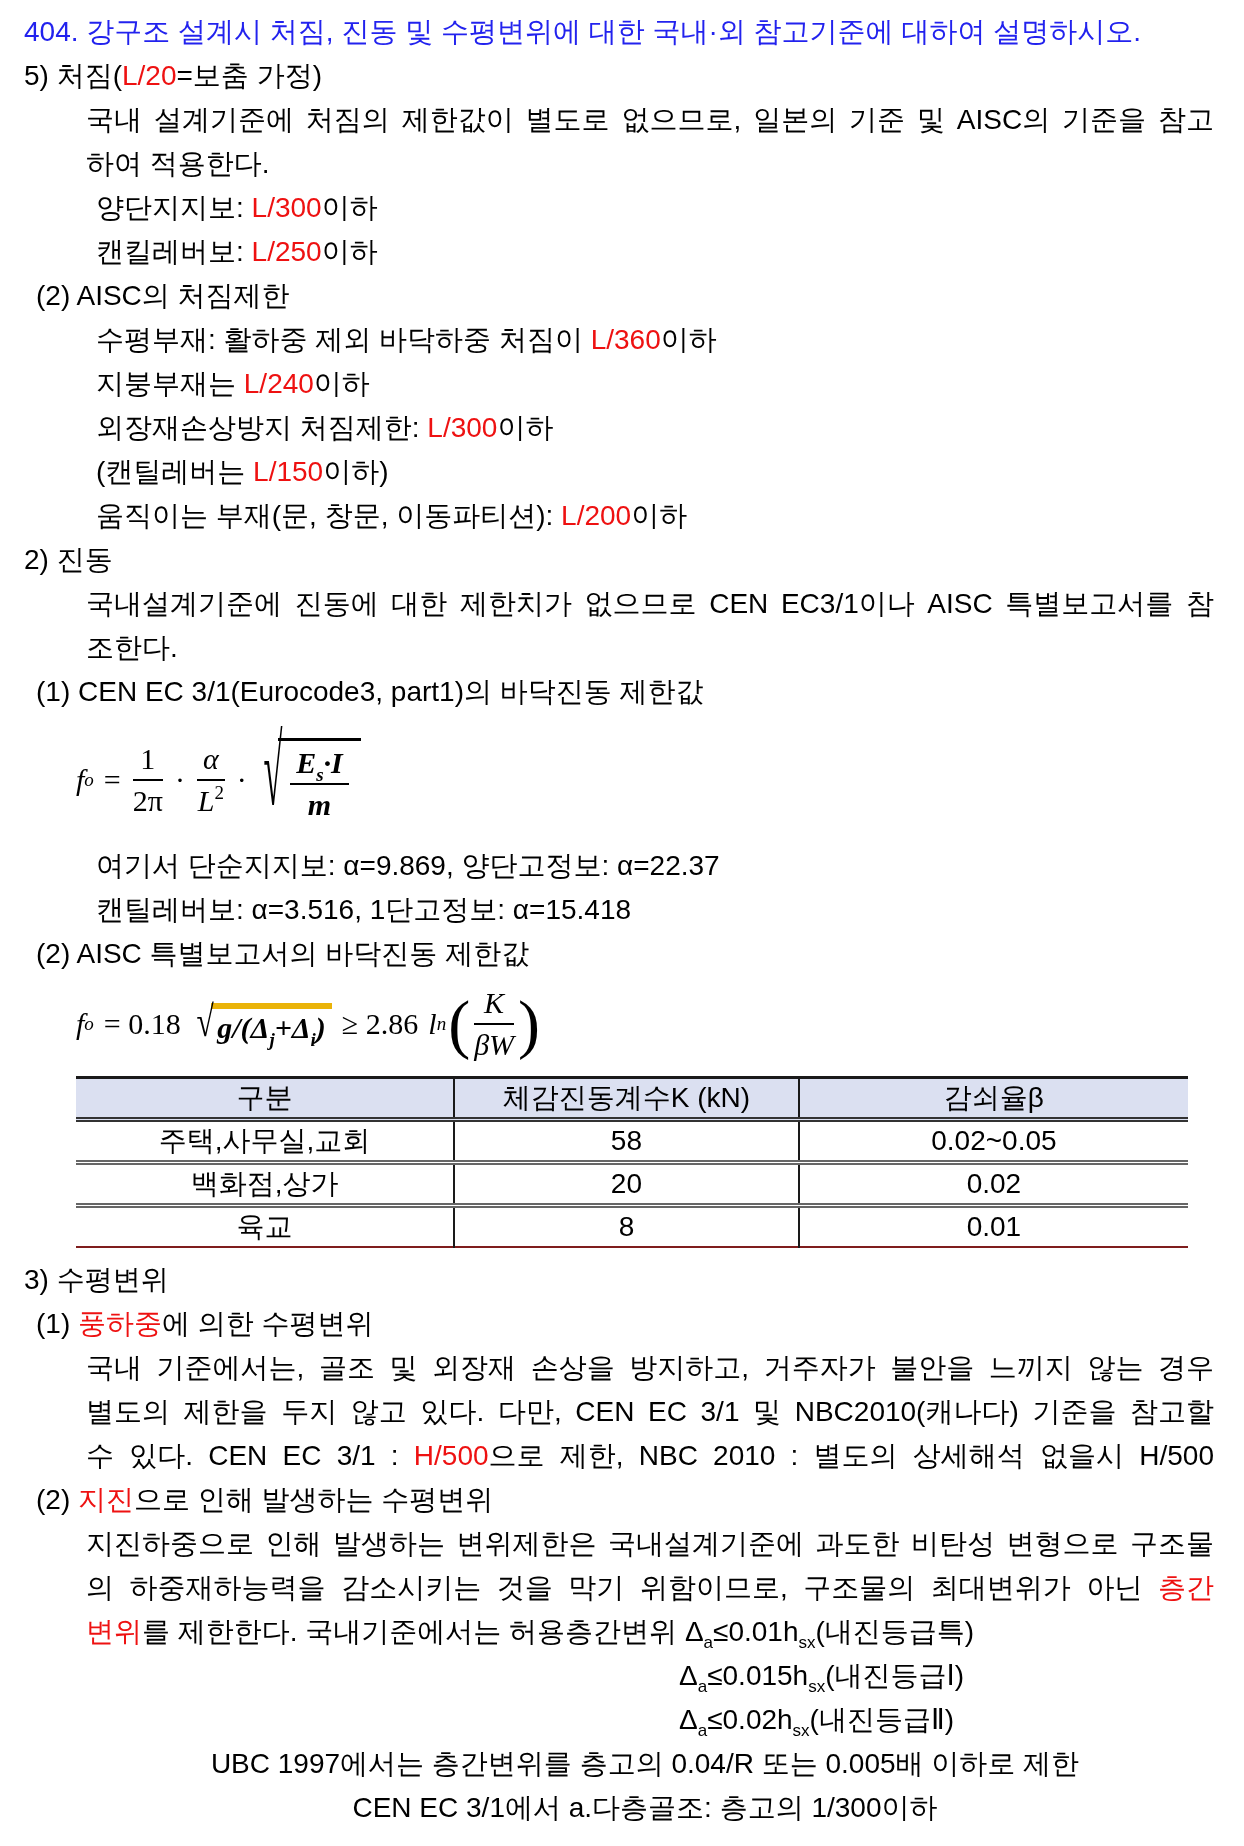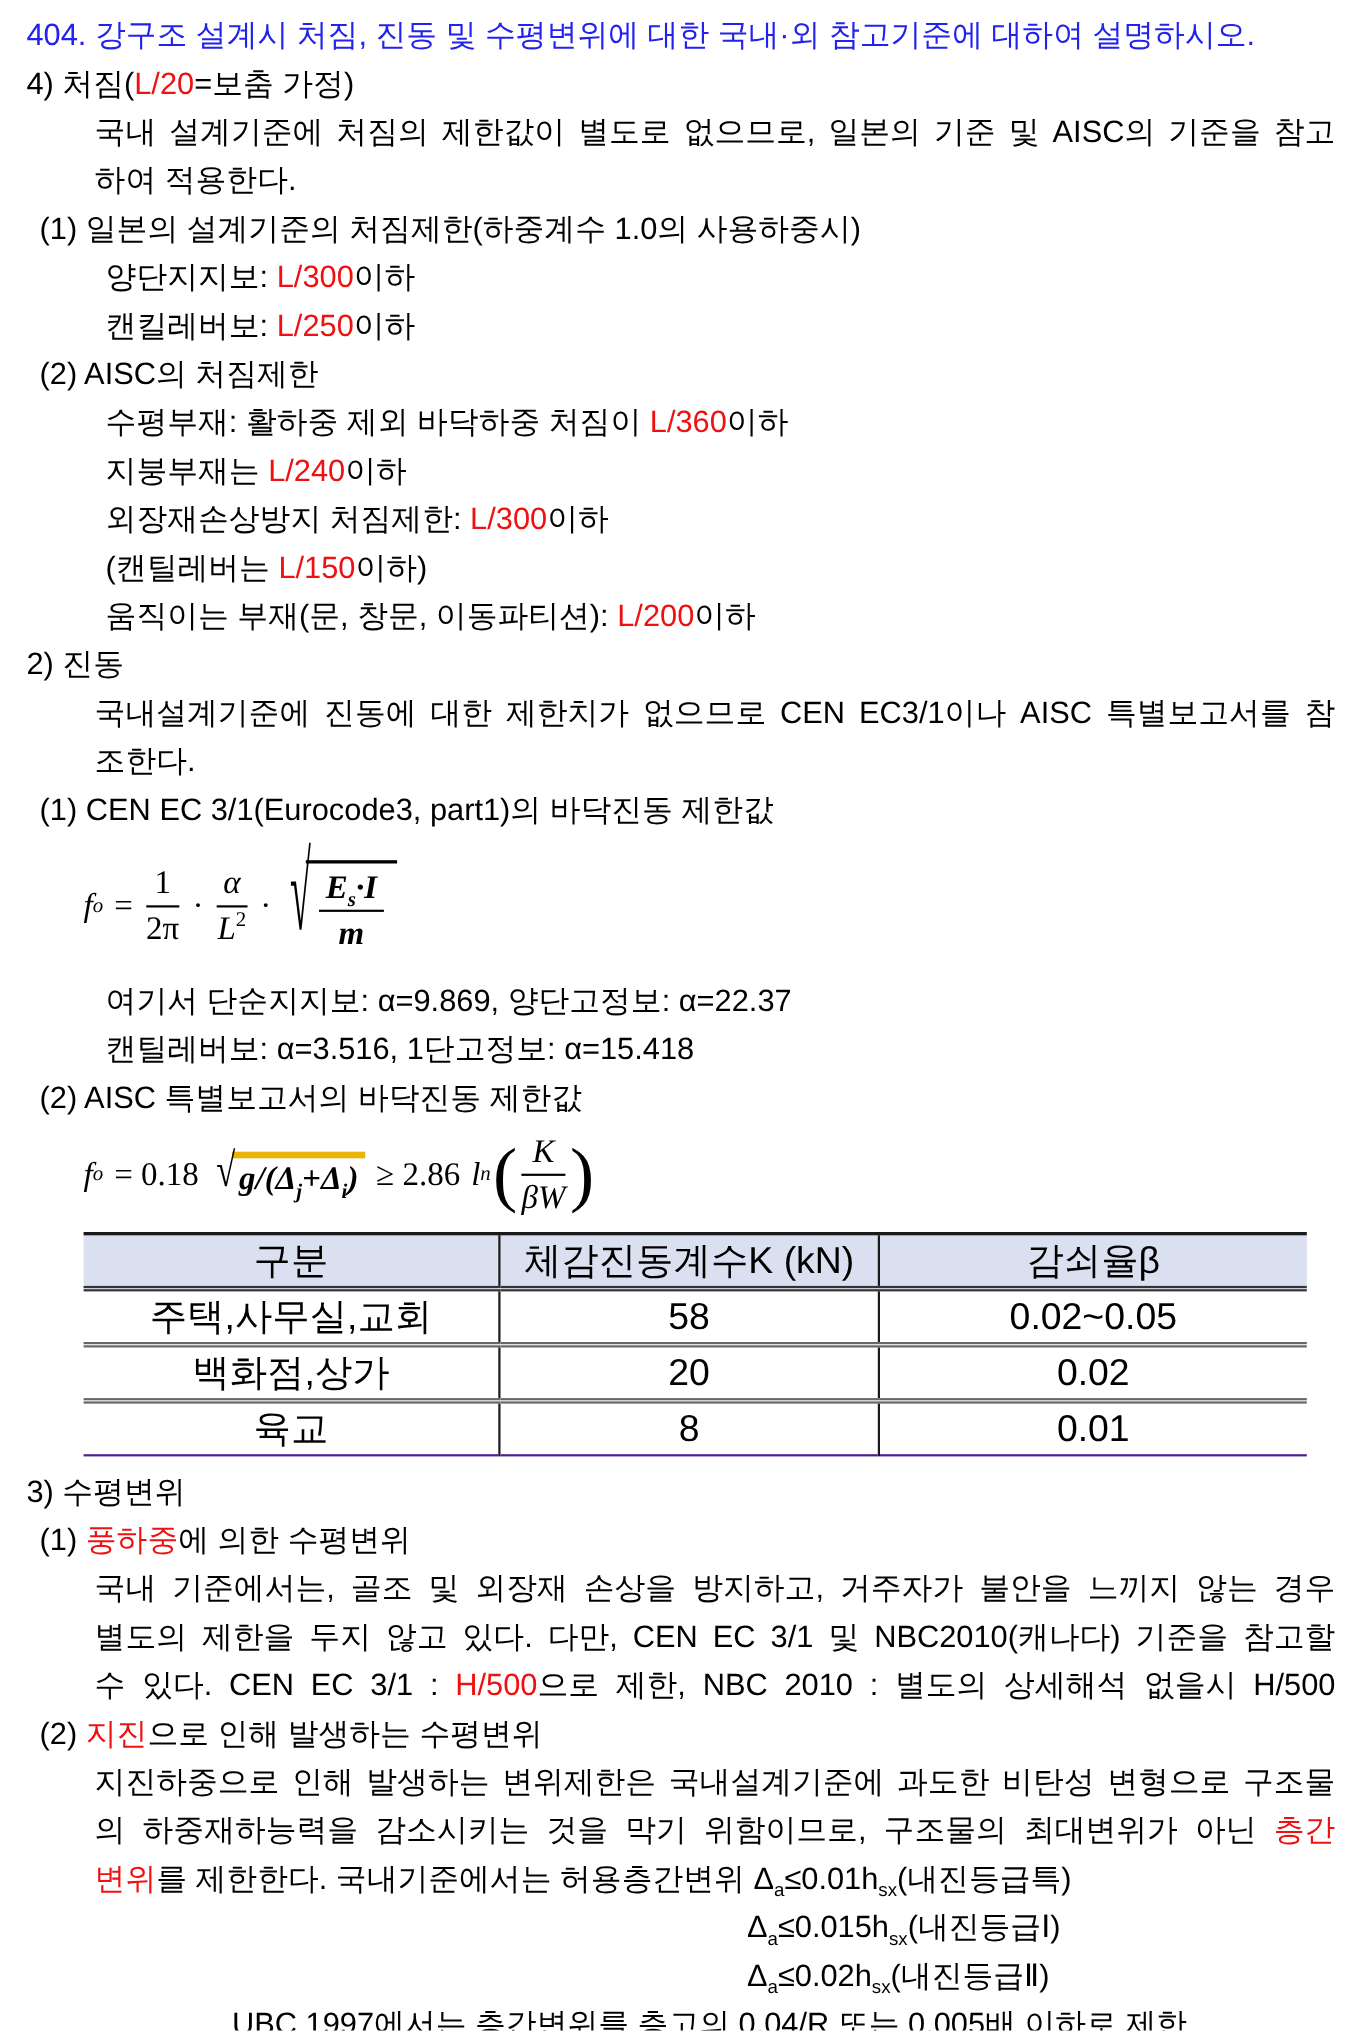--- a/index.html
+++ b/index.html
@@ -38,39 +38,38 @@
   .frac .den{padding-top:3px;}
   .sqrt{display:inline-flex;align-items:center;margin-left:4px;}
   .sqrt-sign{display:inline-block;font-size:30px;transform:scaleY(3.3) scaleX(1.15);transform-origin:58% 62%;margin:0 -3px 0 4px;}
   .sqrt2 .sqrt-sign{transform:scaleY(1.45) scaleX(1.05);transform-origin:58% 66%;margin:0 -2px 0 2px;}
   .radicand{border-top:3px solid #000;padding:5px 10px 0;font-weight:bold;}
   .sqrt2 .radicand{border-top:6px solid #eab308;padding:2px 6px 0;}
   .bigp{font-size:66px;font-weight:300;line-height:0;vertical-align:middle;margin:0 2px;}
   
   table.vib{
     border-collapse:collapse;margin:8px 0 10px 52px;width:1112px;
-    font-size:34px;border-top:3px solid #1a1a1a;border-bottom:2px solid #4c1d95;
+    font-size:28px;border-top:3px solid #1a1a1a;border-bottom:2px solid #7f1d1d;
   }
   table.vib th{background:var(--thbg);border-bottom:5px double #333;font-weight:400;}
   table.vib th,table.vib td{height:31px;padding:0 6px;text-align:center;vertical-align:middle;}
   table.vib tr:not(:last-child) td{border-bottom:5px double #666;}
   table.vib th+th,table.vib td+td{border-left:2px solid #1a1a1a;}
   .c1{width:34%;} .c2{width:31%;} .c3{width:35%;}
 </style>
 </head>
 <body>
 
 <div class="doc">
 
   <div class="ln blue">404. 강구조 설계시 처짐, 진동 및 수평변위에 대한 국내·외 참고기준에 대하여 설명하시오.</div>
 
-  <div class="ln"><span>4) 처짐(</span><span class="red">L/20</span><span>=보춤 가정)</span></div>
+  <div class="ln"><span>5) 처짐(</span><span class="red">L/20</span><span>=보춤 가정)</span></div>
   <div class="ln lvl-body just">국내 설계기준에 처짐의 제한값이 별도로 없으므로, 일본의 기준 및 AISC의 기준을 참고</div>
   <div class="ln lvl-body">하여 적용한다.</div>
-  <div class="ln lvl-head">(1) 일본의 설계기준의 처짐제한(하중계수 1.0의 사용하중시)</div>
   <div class="ln lvl-item"><span>양단지지보: </span><span class="red">L/300</span><span>이하</span></div>
   <div class="ln lvl-item"><span>캔킬레버보: </span><span class="red">L/250</span><span>이하</span></div>
   <div class="ln lvl-head">(2) AISC의 처짐제한</div>
   <div class="ln lvl-item"><span>수평부재: 활하중 제외 바닥하중 처짐이 </span><span class="red">L/360</span><span>이하</span></div>
   <div class="ln lvl-item"><span>지붕부재는 </span><span class="red">L/240</span><span>이하</span></div>
   <div class="ln lvl-item"><span>외장재손상방지 처짐제한: </span><span class="red">L/300</span><span>이하</span></div>
   <div class="ln lvl-item"><span>(캔틸레버는 </span><span class="red">L/150</span><span>이하)</span></div>
   <div class="ln lvl-item"><span>움직이는 부재(문, 창문, 이동파티션): </span><span class="red">L/200</span><span>이하</span></div>
 
   <div class="ln">2) 진동</div>

